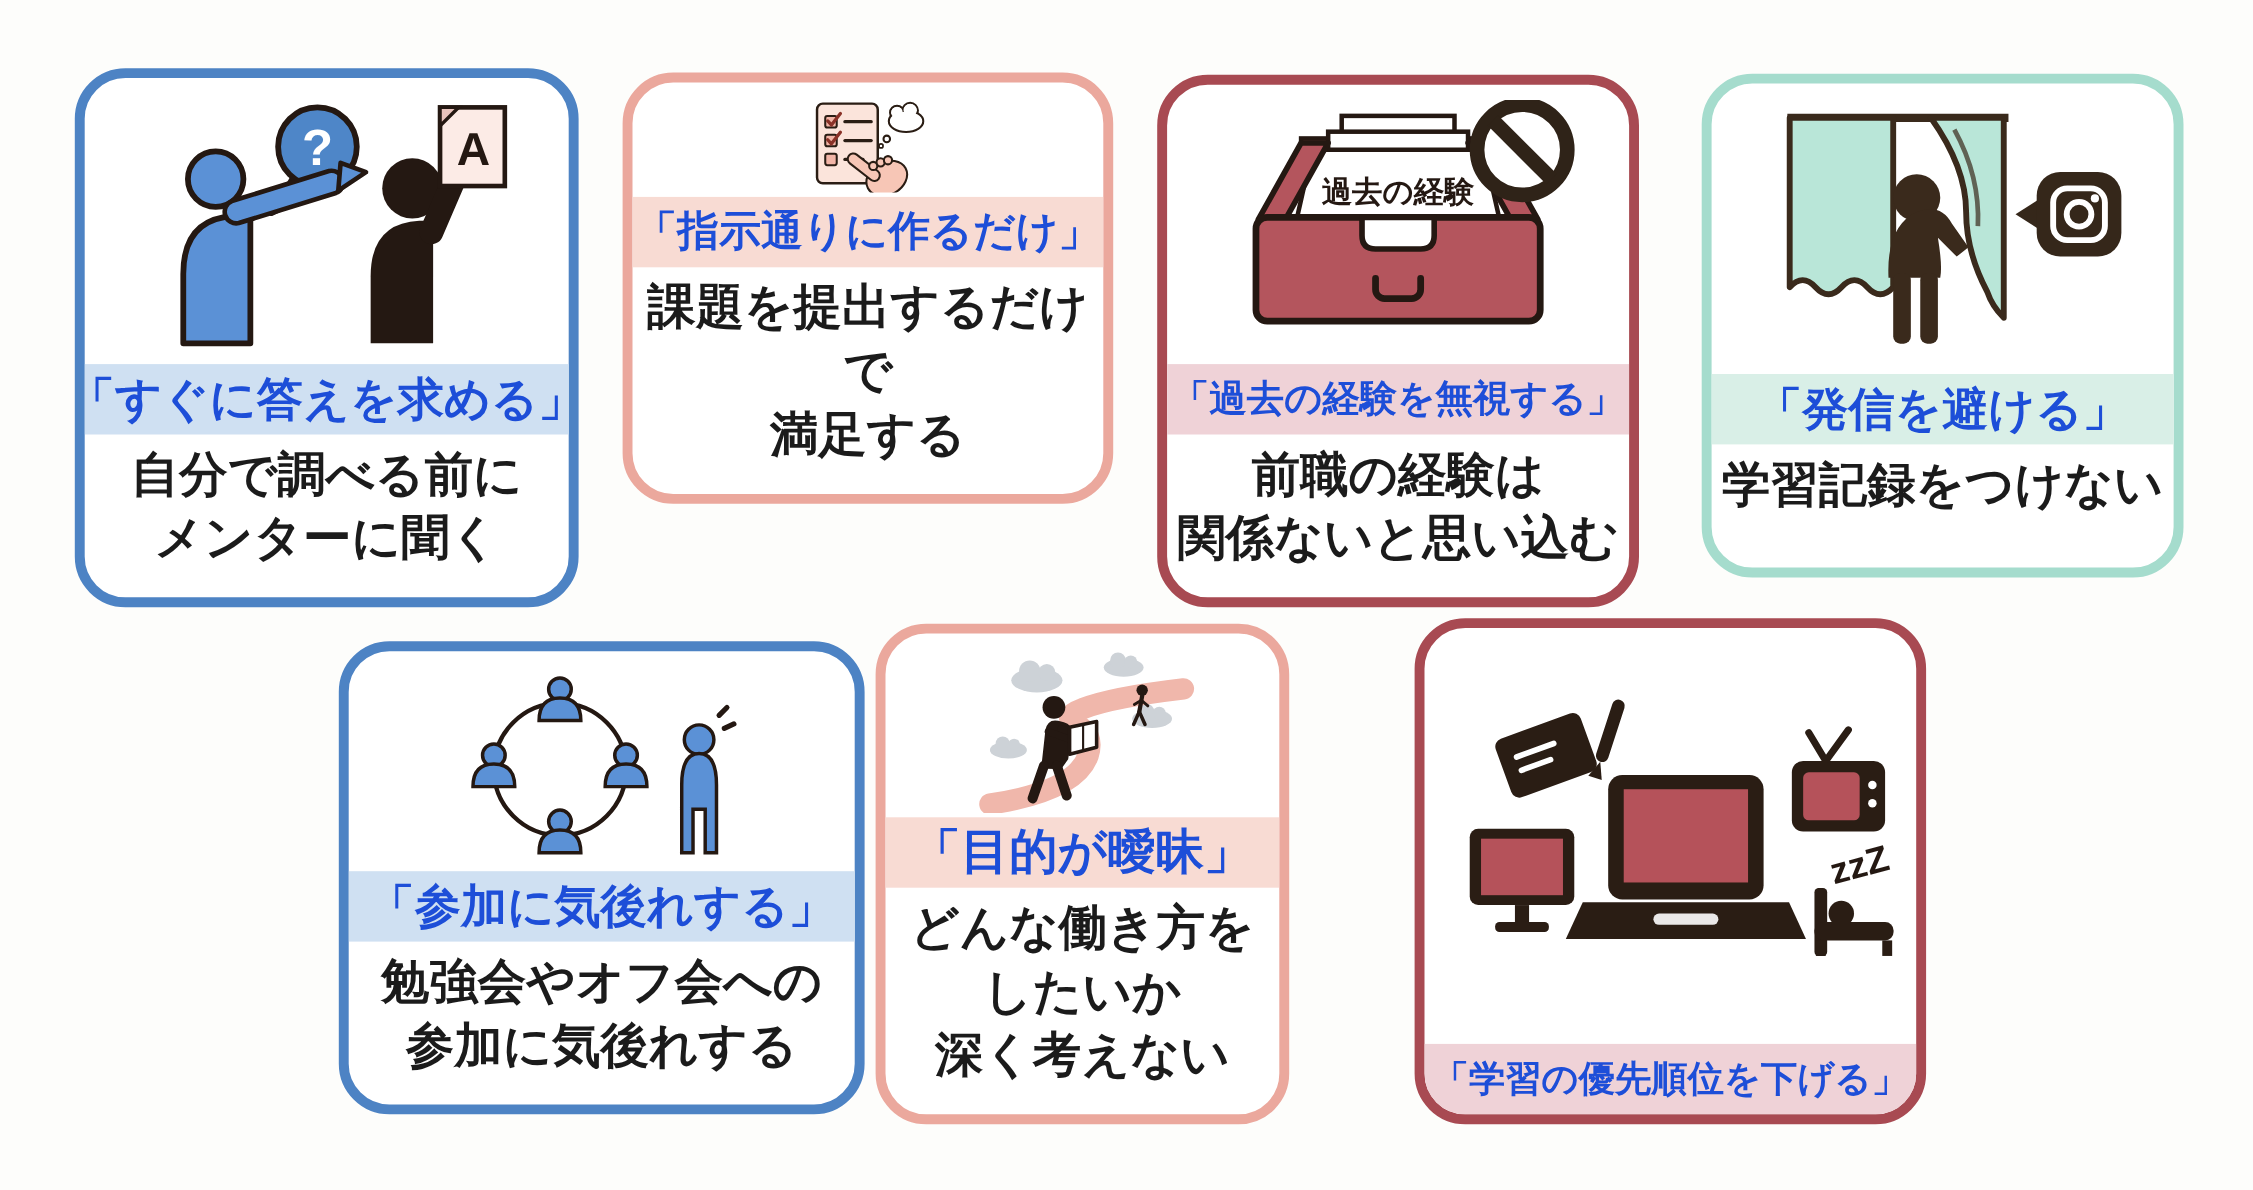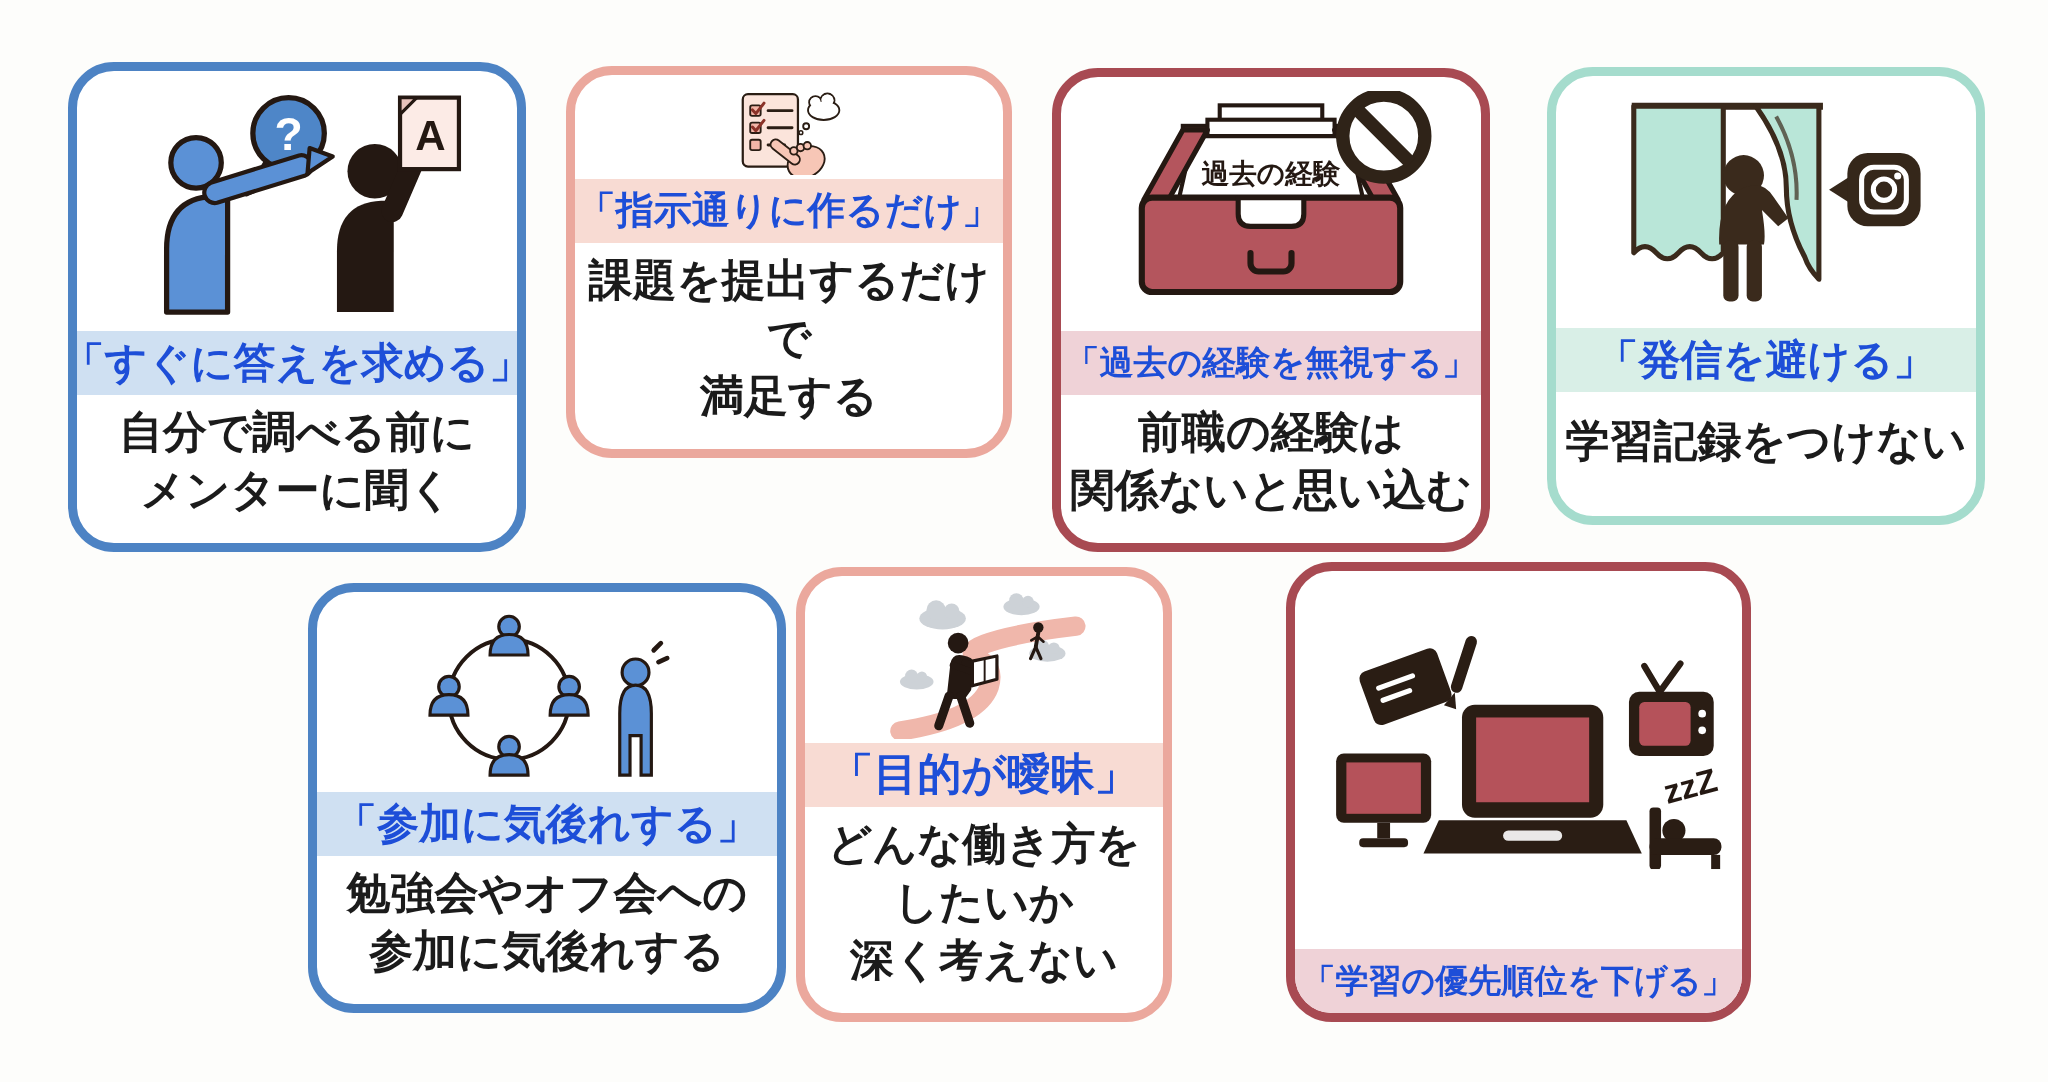--- a/index.html
+++ b/index.html
@@ -11,21 +11,21 @@
   .icon-area svg{width:100%;height:100%;}
   .band{flex:0 0 64px;display:flex;align-items:center;justify-content:center;}
   .title{font-weight:bold;color:#1d4ed8;white-space:nowrap;letter-spacing:0px;}
   .title-xs{font-size:33px;}
   .title-sm{font-size:34px;}
   .title-md{font-size:38px;}
   .title-lg{font-size:42px;}
   .title-xl{font-size:44px;}
   .subtitle{flex:0 0 auto;text-align:center;font-weight:bold;color:#1b1b1b;
             font-size:44px;line-height:1.32;padding:8px 8px 24px;}
-  .sub-one{padding-bottom:46px;padding-top:20px;}
+  .sub-one{padding-bottom:46px;padding-top:8px;}
   
   .theme-blue{border-color:#4d83c4;}   .theme-blue   .band{background:#cfe0f2;}
   .theme-salmon{border-color:#eba89d;} .theme-salmon .band{background:#f8dbd3;}
   .theme-maroon{border-color:#a84a52;} .theme-maroon .band{background:#efd2d7;}
   .theme-mint{border-color:#a5dccd;}   .theme-mint   .band{background:#d9efe7;}
   svg text{font-family:"Liberation Sans","DejaVu Sans",sans-serif;}
 </style>
 </head>
 <body>
 

